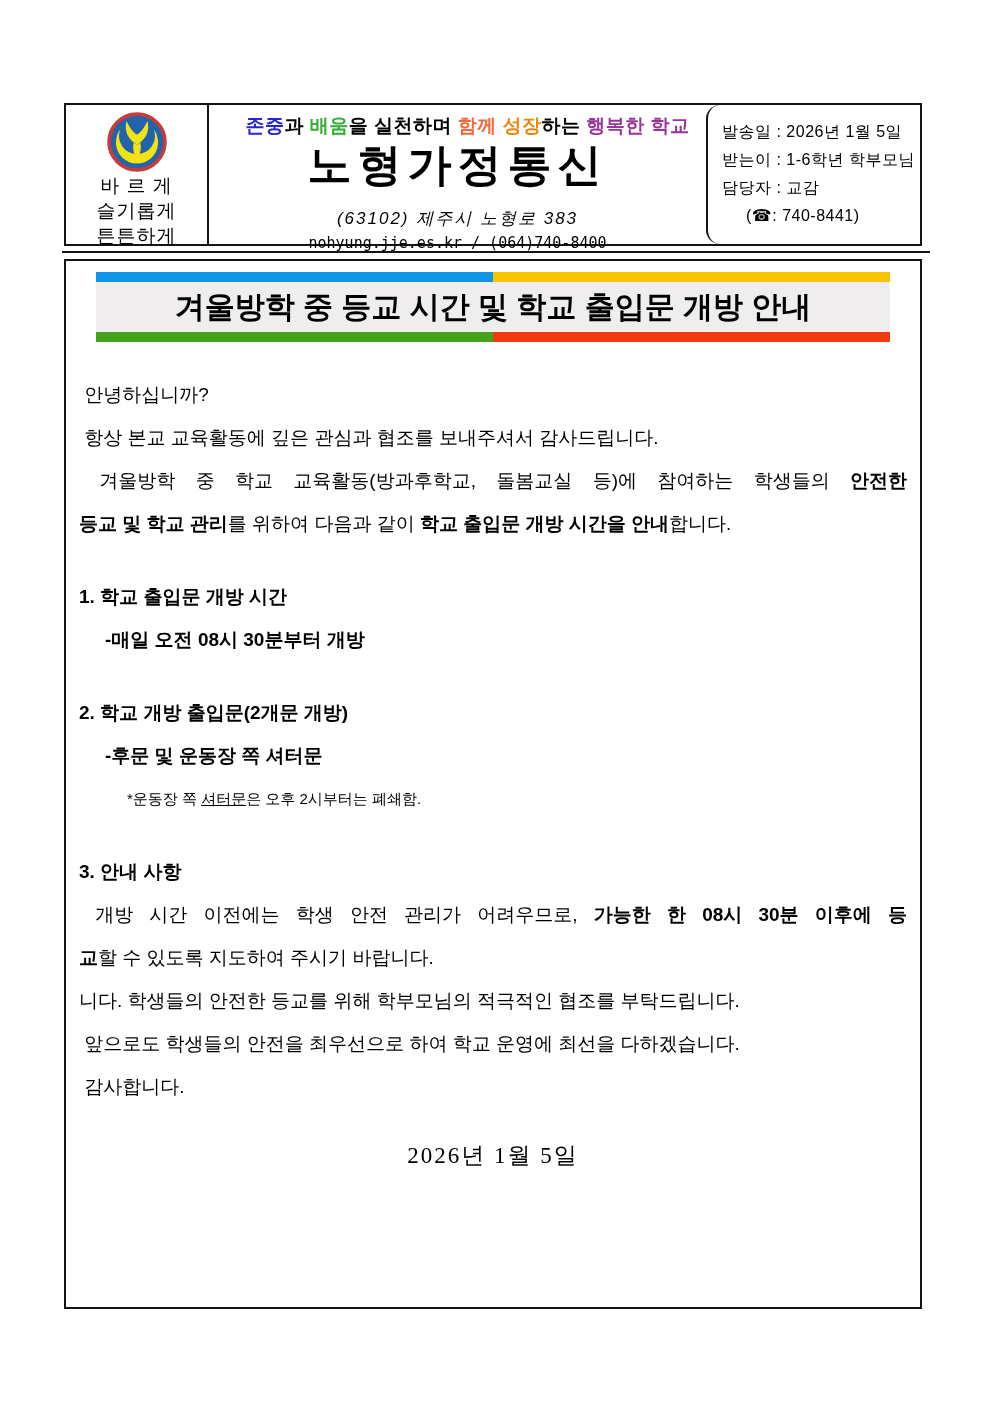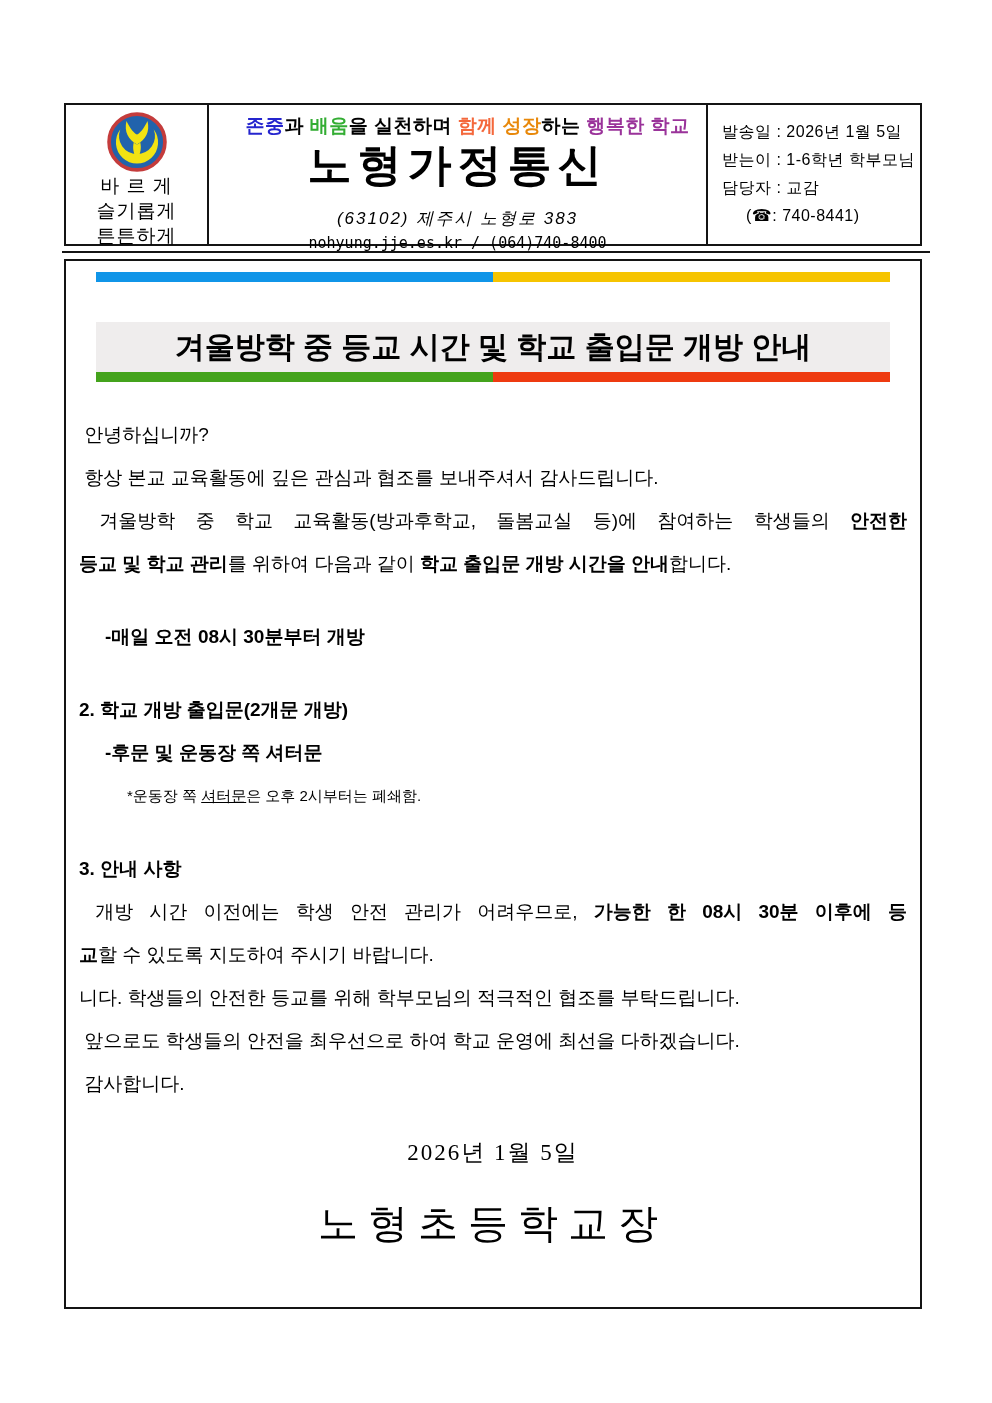--- a/index.html
+++ b/index.html
@@ -24,21 +24,21 @@
   .cell-center { flex:1; text-align:center; padding-top:8px; }
   .slogan { font-size:19px; font-weight:bold; letter-spacing:0.5px; white-space:pre;margin-left:20px; }
   .paper-title {
     font-size:44px; font-weight:900; letter-spacing:6px;
     line-height:48px; margin-top:2px;
   }
   .addr { font-size:17px; letter-spacing:2px; margin-top:18px;font-style:italic; }
   .site { font-family:"DejaVu Sans Mono","Liberation Mono",monospace; font-size:15px; margin-top:4px; }
   .cell-info {
     width:214px; border-left:2px solid #141414; flex:none;
-    padding:13px 4px 0 14px; font-size:16px; letter-spacing:0.5px;
+    padding:13px 4px 0 14px; font-size:16px; letter-spacing:0.5px;border-radius:14px;
   }
   .info-line { line-height:28px; white-space:pre; }
   .info-line.phone { padding-left:24px; }
 
   .header-rule {
     position:absolute; left:62px; top:251px; width:868px; height:2px;
     background:#141414;
   }
 
   
@@ -104,42 +104,42 @@
 
 <div class="header-rule"></div>
 
 <div class="main-box">
 
   <div class="banner">
     <div class="bar">
       <div class="bar-half" style="background: rgb(16, 149, 232);"></div>
       <div class="bar-half" style="background: rgb(246, 196, 0);"></div>
     </div>
-    <div class="banner-title" style="background: rgb(239, 237, 237); margin-top: 40px;">겨울방학 중 등교 시간 및 학교 출입문 개방 안내</div>
+    <div class="banner-title" style="background: rgb(239, 237, 237);">겨울방학 중 등교 시간 및 학교 출입문 개방 안내</div>
     <div class="bar">
       <div class="bar-half" style="background: rgb(68, 163, 28);"></div>
       <div class="bar-half" style="background: rgb(238, 58, 16);"></div>
     </div>
   </div>
 
   <div class="doc-body" id="doc-body">
       <div class="line"><span class=""> 안녕하십니까?</span></div>
       <div class="line"><span class=""> 항상 본교 교육활동에 깊은 관심과 협조를 보내주셔서 감사드립니다.</span></div>
       <div class="line justify"><span class=""> 겨울방학 중 학교 교육활동(방과후학교, 돌봄교실 등)에 참여하는 학생들의 </span><span class="b ">안전한</span></div>
       <div class="line"><span class="b ">등교 및 학교 관리</span><span class="">를 위하여 다음과 같이 </span><span class="b ">학교 출입문 개방 시간을 안내</span><span class="">합니다.</span></div>
       <div class="gap"></div>
+      <div class="line"><span class="b ">1. 학교 출입문 개방 시간</span></div>
       <div class="line" style="padding-left: 26px;"><span class="b ">-매일 오전 08시 30분부터 개방</span></div>
       <div class="gap"></div>
       <div class="line"><span class="b ">2. 학교 개방 출입문(2개문 개방)</span></div>
       <div class="line" style="padding-left: 26px;"><span class="b ">-후문 및 운동장 쪽 셔터문</span></div>
       <div class="line note" style="padding-left: 48px;"><span class="">*운동장 쪽 </span><span class="u">셔터문</span><span class="">은 오후 2시부터는 폐쇄함.</span></div>
       <div class="gap"></div>
       <div class="line"><span class="b ">3. 안내 사항</span></div>
       <div class="line justify"><span class=""> 개방 시간 이전에는 학생 안전 관리가 어려우므로, </span><span class="b ">가능한 한 08시 30분 이후에 등</span></div>
       <div class="line"><span class="b ">교</span><span class="">할 수 있도록 지도하여 주시기 바랍니다.</span></div>
       <div class="line"><span class="">니다. 학생들의 안전한 등교를 위해 학부모님의 적극적인 협조를 부탁드립니다.</span></div>
       <div class="line"><span class=""> 앞으로도 학생들의 안전을 최우선으로 하여 학교 운영에 최선을 다하겠습니다.</span></div>
       <div class="line"><span class=""> 감사합니다.</span></div>
     </div>
 
   <div class="doc-date">2026년 1월 5일</div>
-  <div class="doc-sign">노형초등학교장</div>
 </div>
 
 </body></html>

